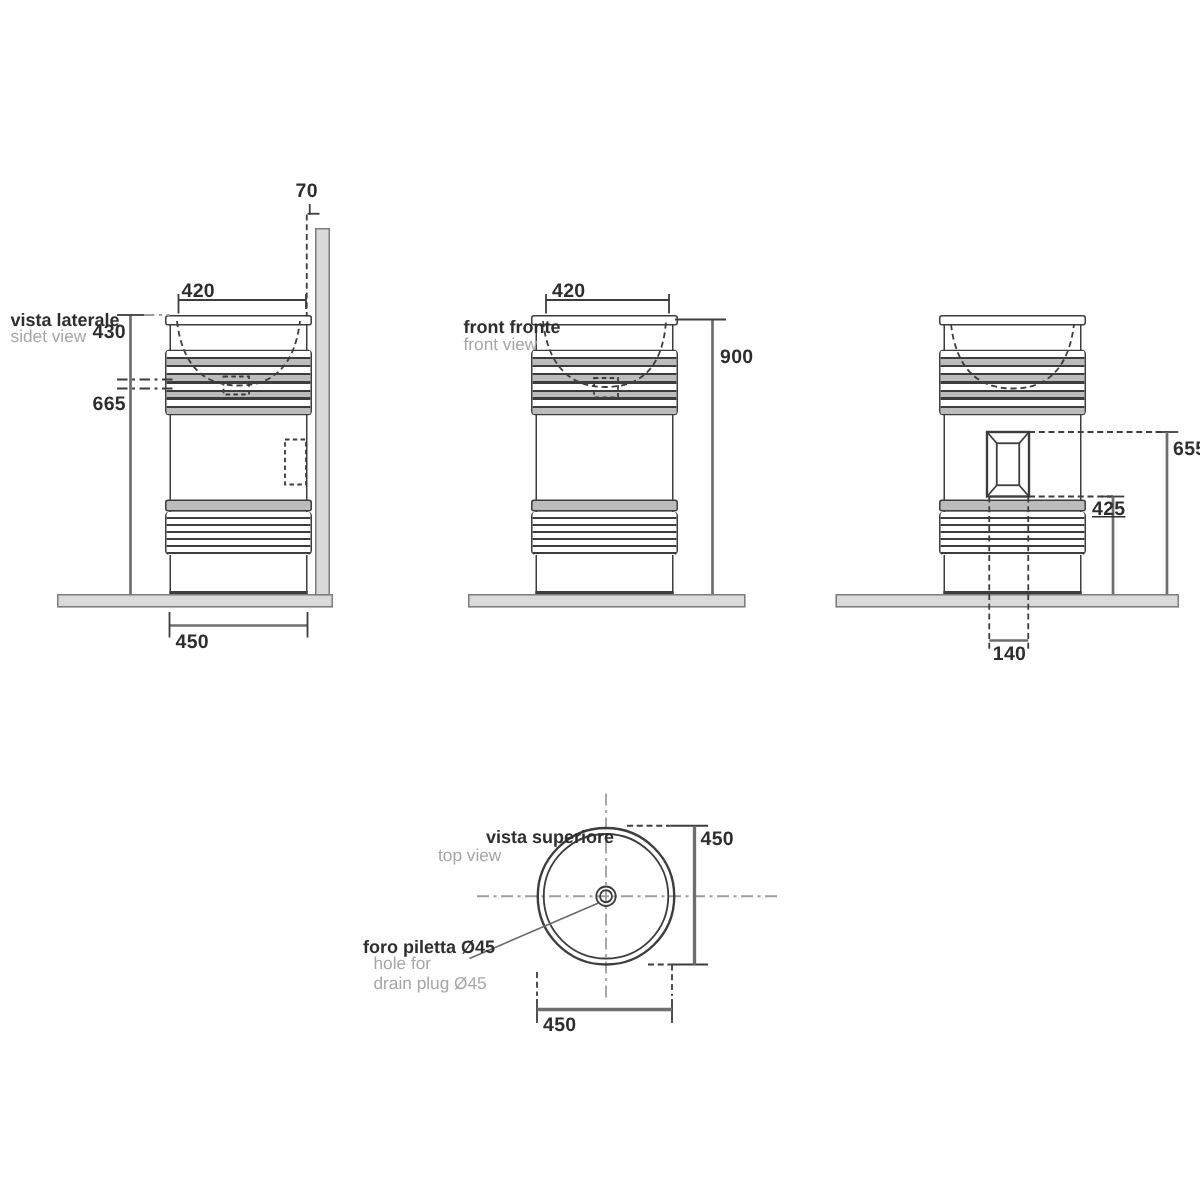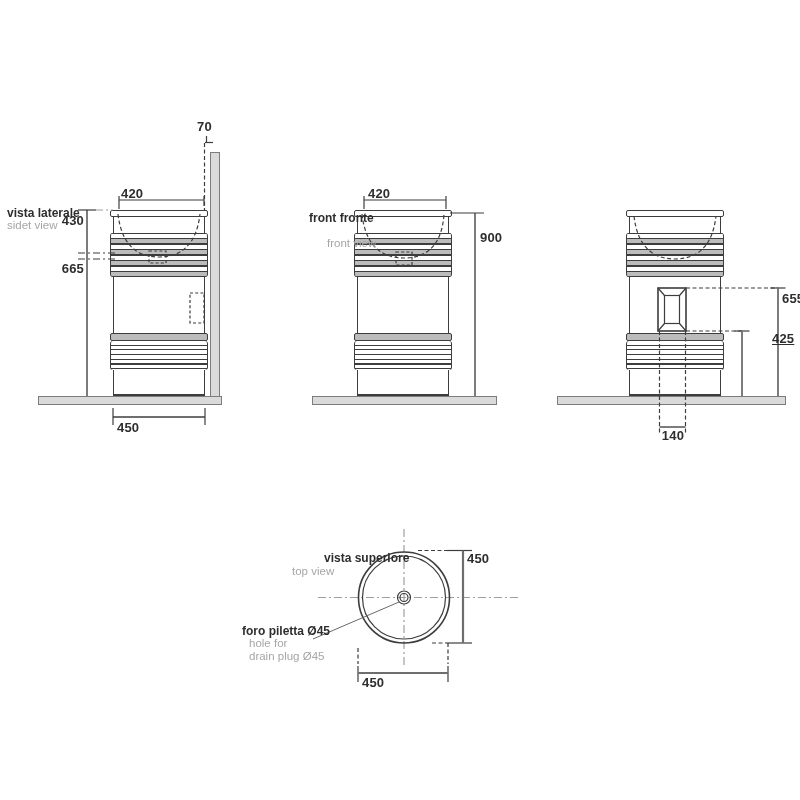--- a/index.html
+++ b/index.html
@@ -174,26 +174,26 @@
 
   <div class="lbl title" style="left:7px;top:206px;">vista laterale</div>
   <div class="lbl subtitle" style="left:7px;top:219px;">sidet view</div>
   <div class="lbl dim" style="left:197px;top:119px;width:22px;">70</div>
   <div class="lbl dim" style="left:121px;top:186px;">420</div>
   <div class="lbl dim right" style="left:56px;top:213px;width:28px;">430</div>
   <div class="lbl dim right" style="left:56px;top:261px;width:28px;">665</div>
   <div class="lbl dim" style="left:117px;top:420px;">450</div>
 
   <div class="lbl title" style="left:309px;top:211px;">front fronte</div>
-  <div class="lbl subtitle" style="left:327px;top:224px;margin-top:13px;">front view</div>
+  <div class="lbl subtitle" style="left:309px;top:224px;">front view</div>
   <div class="lbl dim" style="left:368px;top:186px;">420</div>
   <div class="lbl dim" style="left:480px;top:215px;margin-top:15px;">900</div>
 
   <div class="lbl dim" style="left:782px;top:291px;">655</div>
-  <div class="lbl dim" style="left:772px;top:331px;text-decoration:underline;">425</div>
+  <div class="lbl dim" style="left:728px;top:331px;text-decoration:underline;">425</div>
   <div class="lbl dim center" style="left:659px;top:428px;width:28px;">140</div>
 
   <div class="lbl title" style="left:292px;top:551px;margin-left:32px;">vista superiore</div>
   <div class="lbl subtitle" style="left:292px;top:565px;">top view</div>
   <div class="lbl dim" style="left:467px;top:551px;">450</div>
   <div class="lbl dim" style="left:362px;top:675px;">450</div>
   <div class="lbl title" style="left:242px;top:624px;">foro piletta Ø45</div>
   <div class="lbl subtitle" style="left:249px;top:637px;">hole for</div>
   <div class="lbl subtitle" style="left:249px;top:650px;">drain plug Ø45</div>
 

